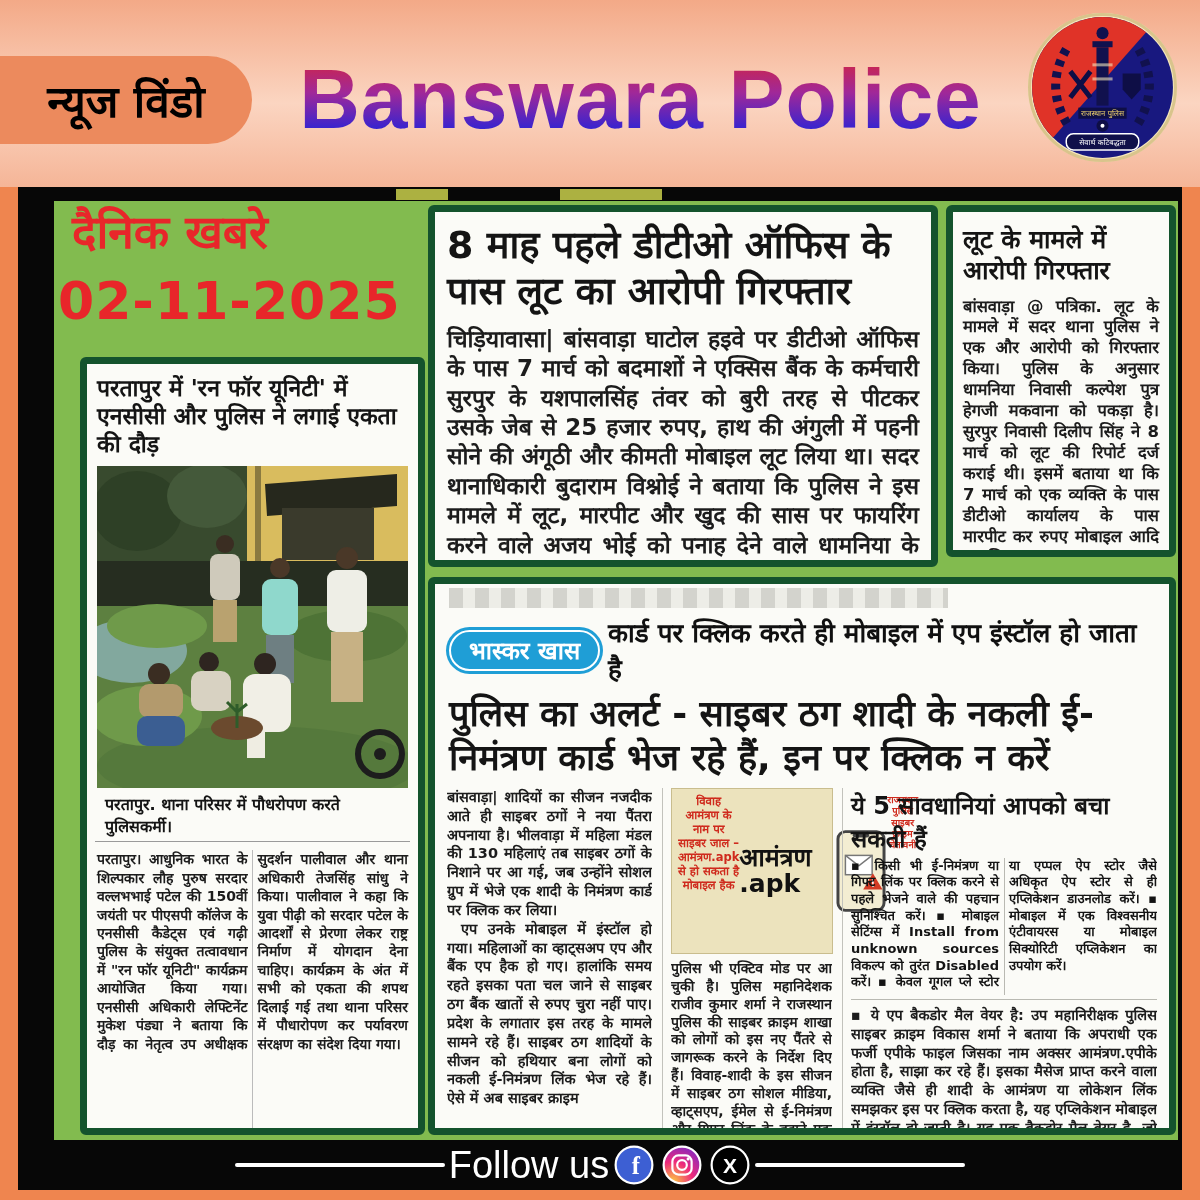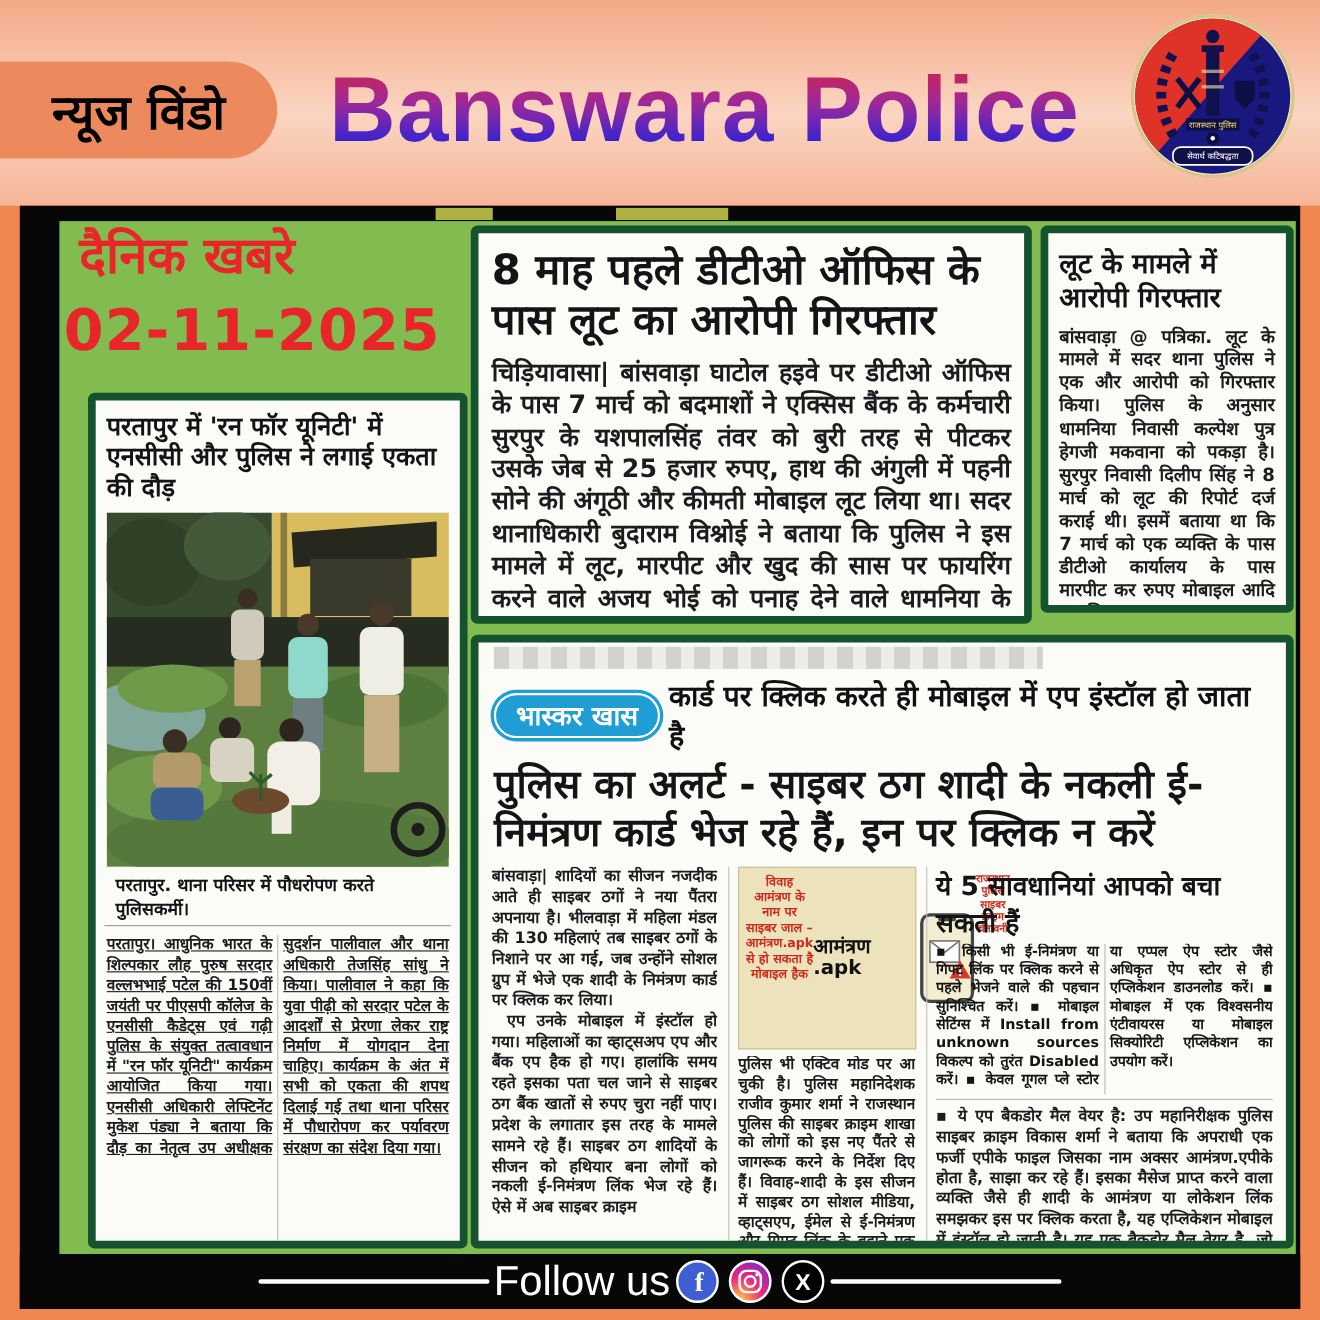--- a/index.html
+++ b/index.html
@@ -37,21 +37,21 @@
 
   .clip-left  { left:80px;  top:357px; width:345px; height:778px; }
   .clip-mid   { left:428px; top:205px; width:510px; height:362px; }
   .clip-right { left:946px; top:205px; width:230px; height:352px; }
   .clip-bot   { left:428px; top:577px; width:748px; height:558px; }
 
   .clip-left .headline { font-size:23px; font-weight:800; line-height:1.22; padding:10px 10px 6px; }
   .clip-left .photo { width:311px; height:322px; margin:2px 10px 0; display:block; }
   .clip-left .caption { font-size:16px; font-weight:800; padding:5px 10px 4px; border-bottom:1px solid #9a9a9a; margin:0 8px; }
   .clip-left .body2col { margin:8px 10px 0; font-size:14px; line-height:1.32; column-count:2; column-gap:10px;
-                         column-rule:1px solid #bbb; height:308px;text-decoration:underline; }
+                         column-rule:1px solid #bbb; height:308px; }
 
   .clip-mid .headline { font-size:38px; font-weight:800; line-height:1.22; padding:10px 12px 8px; }
   .clip-mid .body { font-size:23px; line-height:1.28; padding:2px 12px; }
 
   .clip-right .headline { font-size:25px; font-weight:800; line-height:1.25; padding:12px 10px 8px; }
   .clip-right .body { font-size:16.5px; line-height:1.27; padding:2px 10px; }
 
   .torn-strip { height:20px; margin:4px 14px 2px; background:#e4e4de;
                 background-image:repeating-linear-gradient(90deg,#b9b9b2 0 14px,#e4e4de 14px 26px);
                 opacity:.6; width:68%; }
@@ -71,21 +71,21 @@
   .tips-cols { column-count:2; column-gap:10px; column-rule:1px solid #b9b9b2; font-size:13px; line-height:1.28;
                font-weight:600; text-align:justify; height:142px; overflow:hidden; border-bottom:1px solid #b9b9b2; padding-bottom:4px; }
   .backdoor { margin-top:6px; font-size:14.5px; line-height:1.3; text-align:justify; height:196px; overflow:hidden; }
   .backdoor .lead { font-weight:800; }
 
   
   .apk-box { width:162px; height:166px; background:#ece3bd; border:1px solid #c9bd8e; padding:5px 6px;
              display:flex; }
   .apk-warning { color:#cf2a1d; font-weight:800; font-size:11.5px; line-height:1.22; text-align:center; }
   .apk-mid { display:flex; flex:1; align-items:center; gap:4px; }
-  .apk-name { font-size:18px; font-weight:800; color:#111; width:92px; line-height:1.05; }
+  .apk-name { font-size:25px; font-weight:800; color:#111; width:92px; line-height:1.05; }
   .apk-credit { color:#cf2a1d; font-weight:700; font-size:9.5px; text-align:center; line-height:1.2; }
 
   
   .footer { position:absolute; left:18px; top:1140px; width:1164px; height:50px; background:#070707;
             display:flex; align-items:center; justify-content:center; gap:4px; }
   .footer .line { height:4px; background:#fff; width:210px; border-radius:2px; }
   .footer .flabel { color:#fff; font-size:38px; font-weight:500; font-family:"Liberation Sans", sans-serif; }
   .social { display:flex; gap:6px; align-items:center; }
   .social svg { display:block; }
   .bottom-strip { position:absolute; left:0; top:1190px; width:1200px; height:10px; background:#ef854f; }

